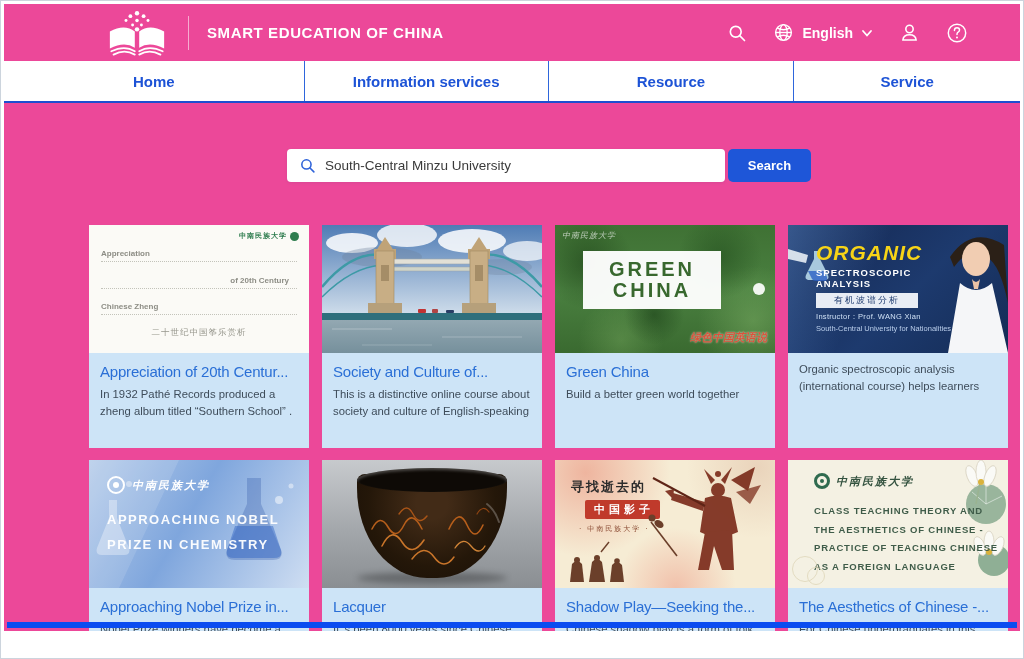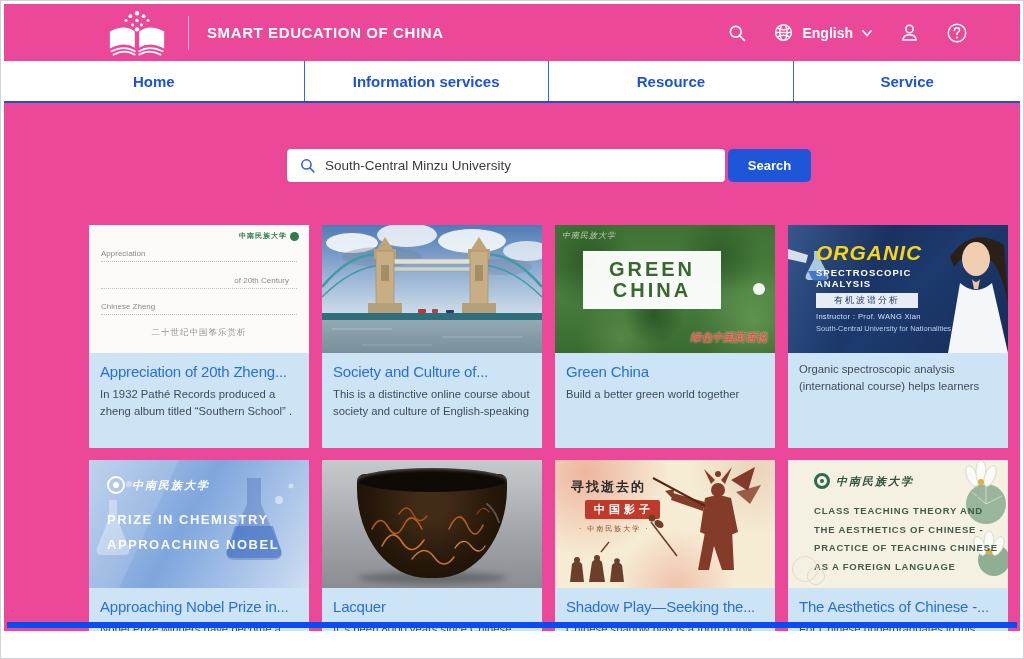--- a/index.html
+++ b/index.html
@@ -38,21 +38,21 @@
   .card-img { height:128px; position:relative; overflow:hidden; }
   .card-body { padding:8px 11px 0; }
   .card-title { color:#2a6fd6; font-size:15px; letter-spacing:-.2px; white-space:nowrap; overflow:hidden; margin:2px 0 6px; font-weight:400; }
   .card-desc { color:#3e4c5a; font-size:11.3px; line-height:1.5; max-height:35px; overflow:hidden; }
 
   
   .img-zheng { background:#fbfaf6; padding:6px 12px 0; }
   .z-logo { position:absolute; top:6px; right:10px; display:flex; align-items:center; gap:3px; }
   .z-logo-text { color:#2f7d4f; font-size:7px; font-weight:700; letter-spacing:1px; }
   .z-logo-dot { width:9px; height:9px; border-radius:50%; background:#2f7d4f; display:inline-block; }
-  .z-line { border-bottom:1px dotted #c3c3ba; padding-bottom:3px; font-size:8px; color:#8d8d85; }
+  .z-line { border-bottom:1px dotted #c3c3ba; padding-bottom:3px; font-size:8px; color:#8d8d85;font-weight:bold; }
   .z-1 { margin-top:18px; }
   .z-2 { margin-top:14px; text-align:right; padding-right:8px; }
   .z-3 { margin-top:13px; }
   .z-caption { text-align:center; font-size:8.5px; color:#96968c; margin-top:12px; letter-spacing:1px; }
 
   
   .img-green { background:
       radial-gradient(circle at 15% 30%, rgba(25,60,20,.55), transparent 22%),
       radial-gradient(circle at 45% 70%, rgba(20,55,18,.5), transparent 20%),
       radial-gradient(circle at 75% 25%, rgba(28,70,24,.5), transparent 22%),
@@ -208,21 +208,21 @@
           <span class="z-logo">
             <span class="z-logo-text">中南民族大学</span>
             <span class="z-logo-dot"></span>
           </span>
           <div class="z-line z-1">Appreciation</div>
           <div class="z-line z-2">of 20th Century</div>
           <div class="z-line z-3">Chinese Zheng</div>
           <div class="z-caption">二十世纪中国筝乐赏析</div>
         </div>
         <div class="card-body">
-          <div class="card-title">Appreciation of 20th Zheng...</div>
+          <div class="card-title">Appreciation of 20th Centur...</div>
           <div class="card-desc">In 1932 Pathé Records produced a zheng album titled “Southern School” . This recordincluded...</div>
         </div>
       </div>
 
       <div class="card">
         <div class="card-img">
           <svg width="220" height="128" viewBox="0 0 220 128" preserveAspectRatio="none">
             <defs>
               <linearGradient id="skyG" x1="0" y1="0" x2="0" y2="1">
                 <stop offset="0" stop-color="#4f7cb5"></stop>
@@ -325,22 +325,22 @@
             <circle cx="190" cy="40" r="4" fill="rgba(255,255,255,.5)"></circle>
             <circle cx="202" cy="26" r="2.5" fill="rgba(255,255,255,.45)"></circle>
             <circle cx="40" cy="24" r="3" fill="rgba(255,255,255,.4)"></circle>
             <path d="M0,0 L90,0 L30,128 L0,128 Z" fill="rgba(255,255,255,.12)"></path>
           </svg>
           <div class="n-logo">
             <span class="n-ring"></span>
             <span class="n-uni">中南民族大学</span>
           </div>
           <div class="n-cap">
+            <div>APPROACHING NOBEL</div>
             <div>PRIZE IN CHEMISTRY</div>
-            <div>APPROACHING NOBEL</div>
           </div>
         </div>
         <div class="card-body">
           <div class="card-title">Approaching Nobel Prize in...</div>
           <div class="card-desc">Nobel Prize winners have become a milestone in the history of chemistry . Approaching the Nob...</div>
         </div>
       </div>
 
       <div class="card">
         <div class="card-img img-lacquer">

